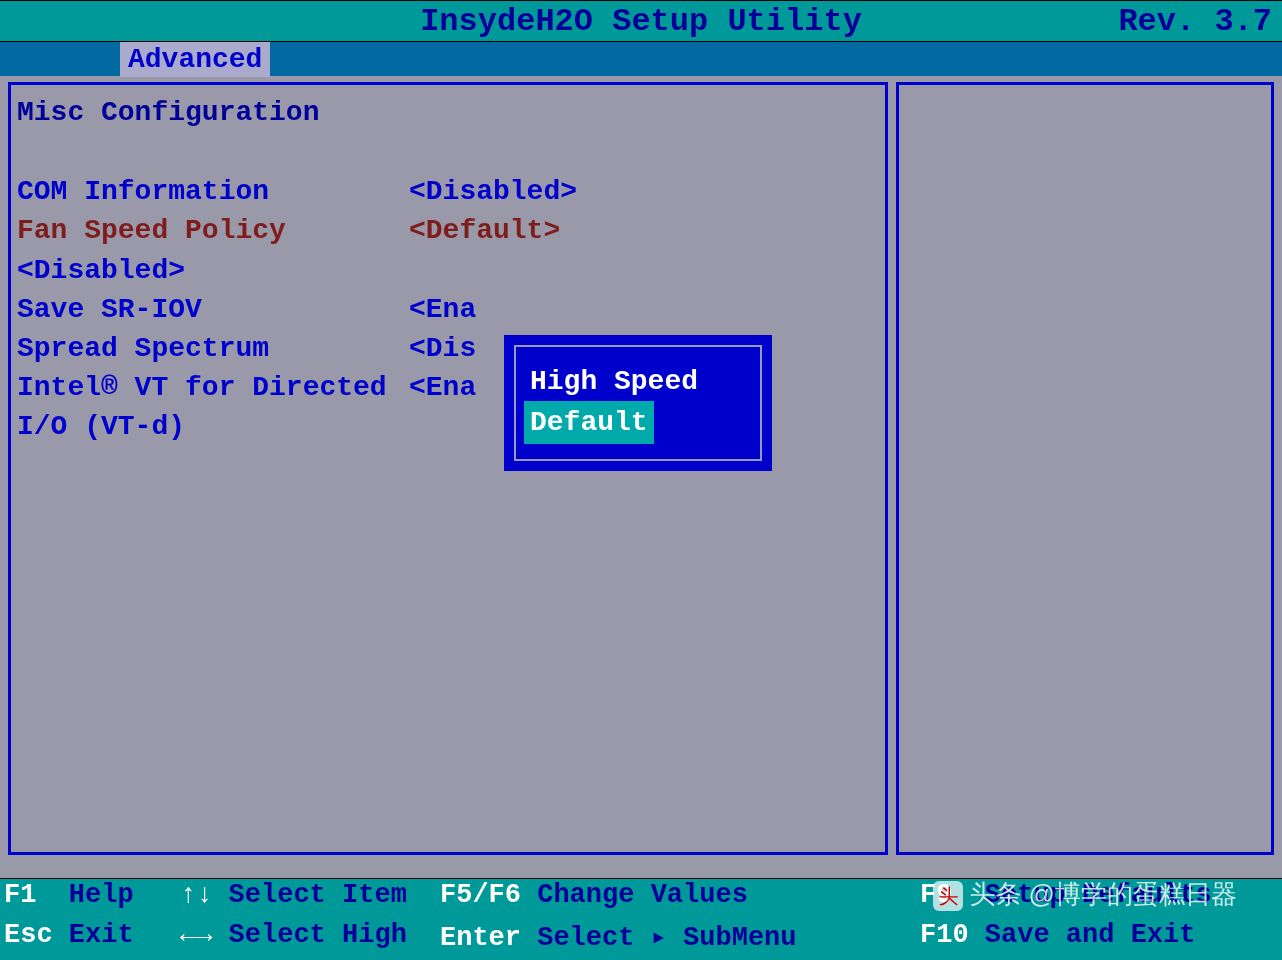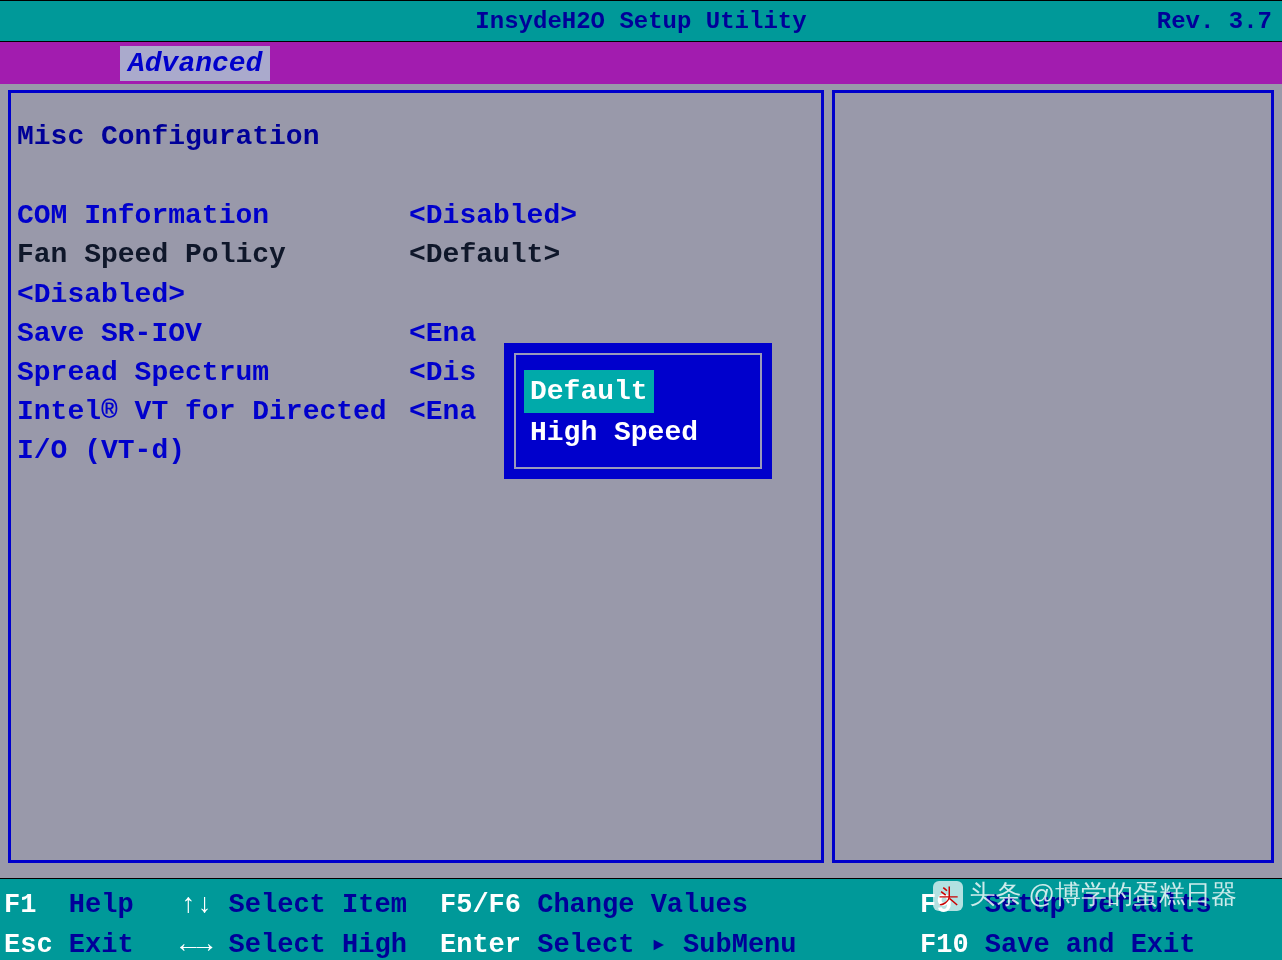--- a/index.html
+++ b/index.html
@@ -18,75 +18,74 @@
     }
     .top-bar {
       background: #009999;
       color: #000099;
       height: 42px;
       display: flex;
       align-items: center;
       position: relative;
       border-top: 1px solid #000;
       border-bottom: 1px solid #000;
-      font-size: 24px;
+      font-size: 32px;
     }
     .top-title {
       position: absolute;
       left: 50%;
       transform: translateX(-50%);
     }
     .top-rev {
       position: absolute;
       right: 10px;
     }
     .tab-bar {
-      background: #a21caf;
-      height: 42px;
+      background: #0369a1;
+      height: 34px;
       display: flex;
       align-items: center;
       font-size: 28px;
-      font-style: italic;
     }
     .tab {
       padding: 2px 8px;
       margin-left: 120px;
     }
     .tab.active {
       background: #aaaacc;
       color: #0000cc;
     }
     .main-area {
       display: flex;
       padding: 6px 8px;
       gap: 8px;
       height: 785px;
     }
     .left-panel {
       border: 3px solid #0000cc;
-      width: 816px;
-      padding: 24px 6px 6px 6px;
+      width: 880px;
+      padding: 8px 6px 6px 6px;
       position: relative;
       font-size: 28px;
       line-height: 1.4;
     }
     .right-panel {
       border: 3px solid #0000cc;
       flex: 1;
     }
     .section-title {
       color: #000099;
       margin-bottom: 40px;
     }
     .setting-row {
       display: flex;
       color: #0000cc;
     }
     .setting-row.selected {
-      color: #0f172a;
+      color: #7f1d1d;
     }
     .setting-label {
       width: 392px;
       white-space: pre;
     }
     .setting-value {
       white-space: pre;
     }
     .popup {
       position: absolute;
@@ -119,21 +118,21 @@
       height: 82px;
       border-top: 1px solid #000;
       font-size: 27px;
       display: flex;
       flex-direction: column;
       justify-content: center;
     }
     .footer-row {
       display: flex;
       height: 40px;
-      align-items: flex-end;
+      align-items: flex-start;
       font-family: Liberation Mono, monospace;
     }
     .fk {
       color: #ffffff;
     }
     .footer-col1 { width: 180px; padding-left: 4px; white-space: pre; }
     .footer-col2 { width: 260px; white-space: pre; }
     .footer-col3 { width: 480px; white-space: pre; }
     .footer-col4 { white-space: pre; }
     .watermark {
@@ -199,22 +198,22 @@
       <span class="setting-label">Intel® VT for Directed</span>
       <span class="setting-value">&lt;Ena</span>
     </div>
     <div class="setting-row">
       <span class="setting-label">I/O (VT-d)</span>
       <span class="setting-value"></span>
     </div>
 
     <div class="popup">
       <div class="popup-inner">
+        <div><span class="popup-option">High Speed</span></div>
         <div><span class="popup-option selected">Default</span></div>
-        <div><span class="popup-option">High Speed</span></div>
       </div>
     </div>
   </div>
   <div class="right-panel"></div>
 </div>
 
 <div class="footer">
   <div class="footer-row">
     <span class="footer-col1"><span class="fk">F1</span>  <span>Help</span></span>
     <span class="footer-col2"><span class="fk">↑↓</span> <span>Select Item</span></span>

